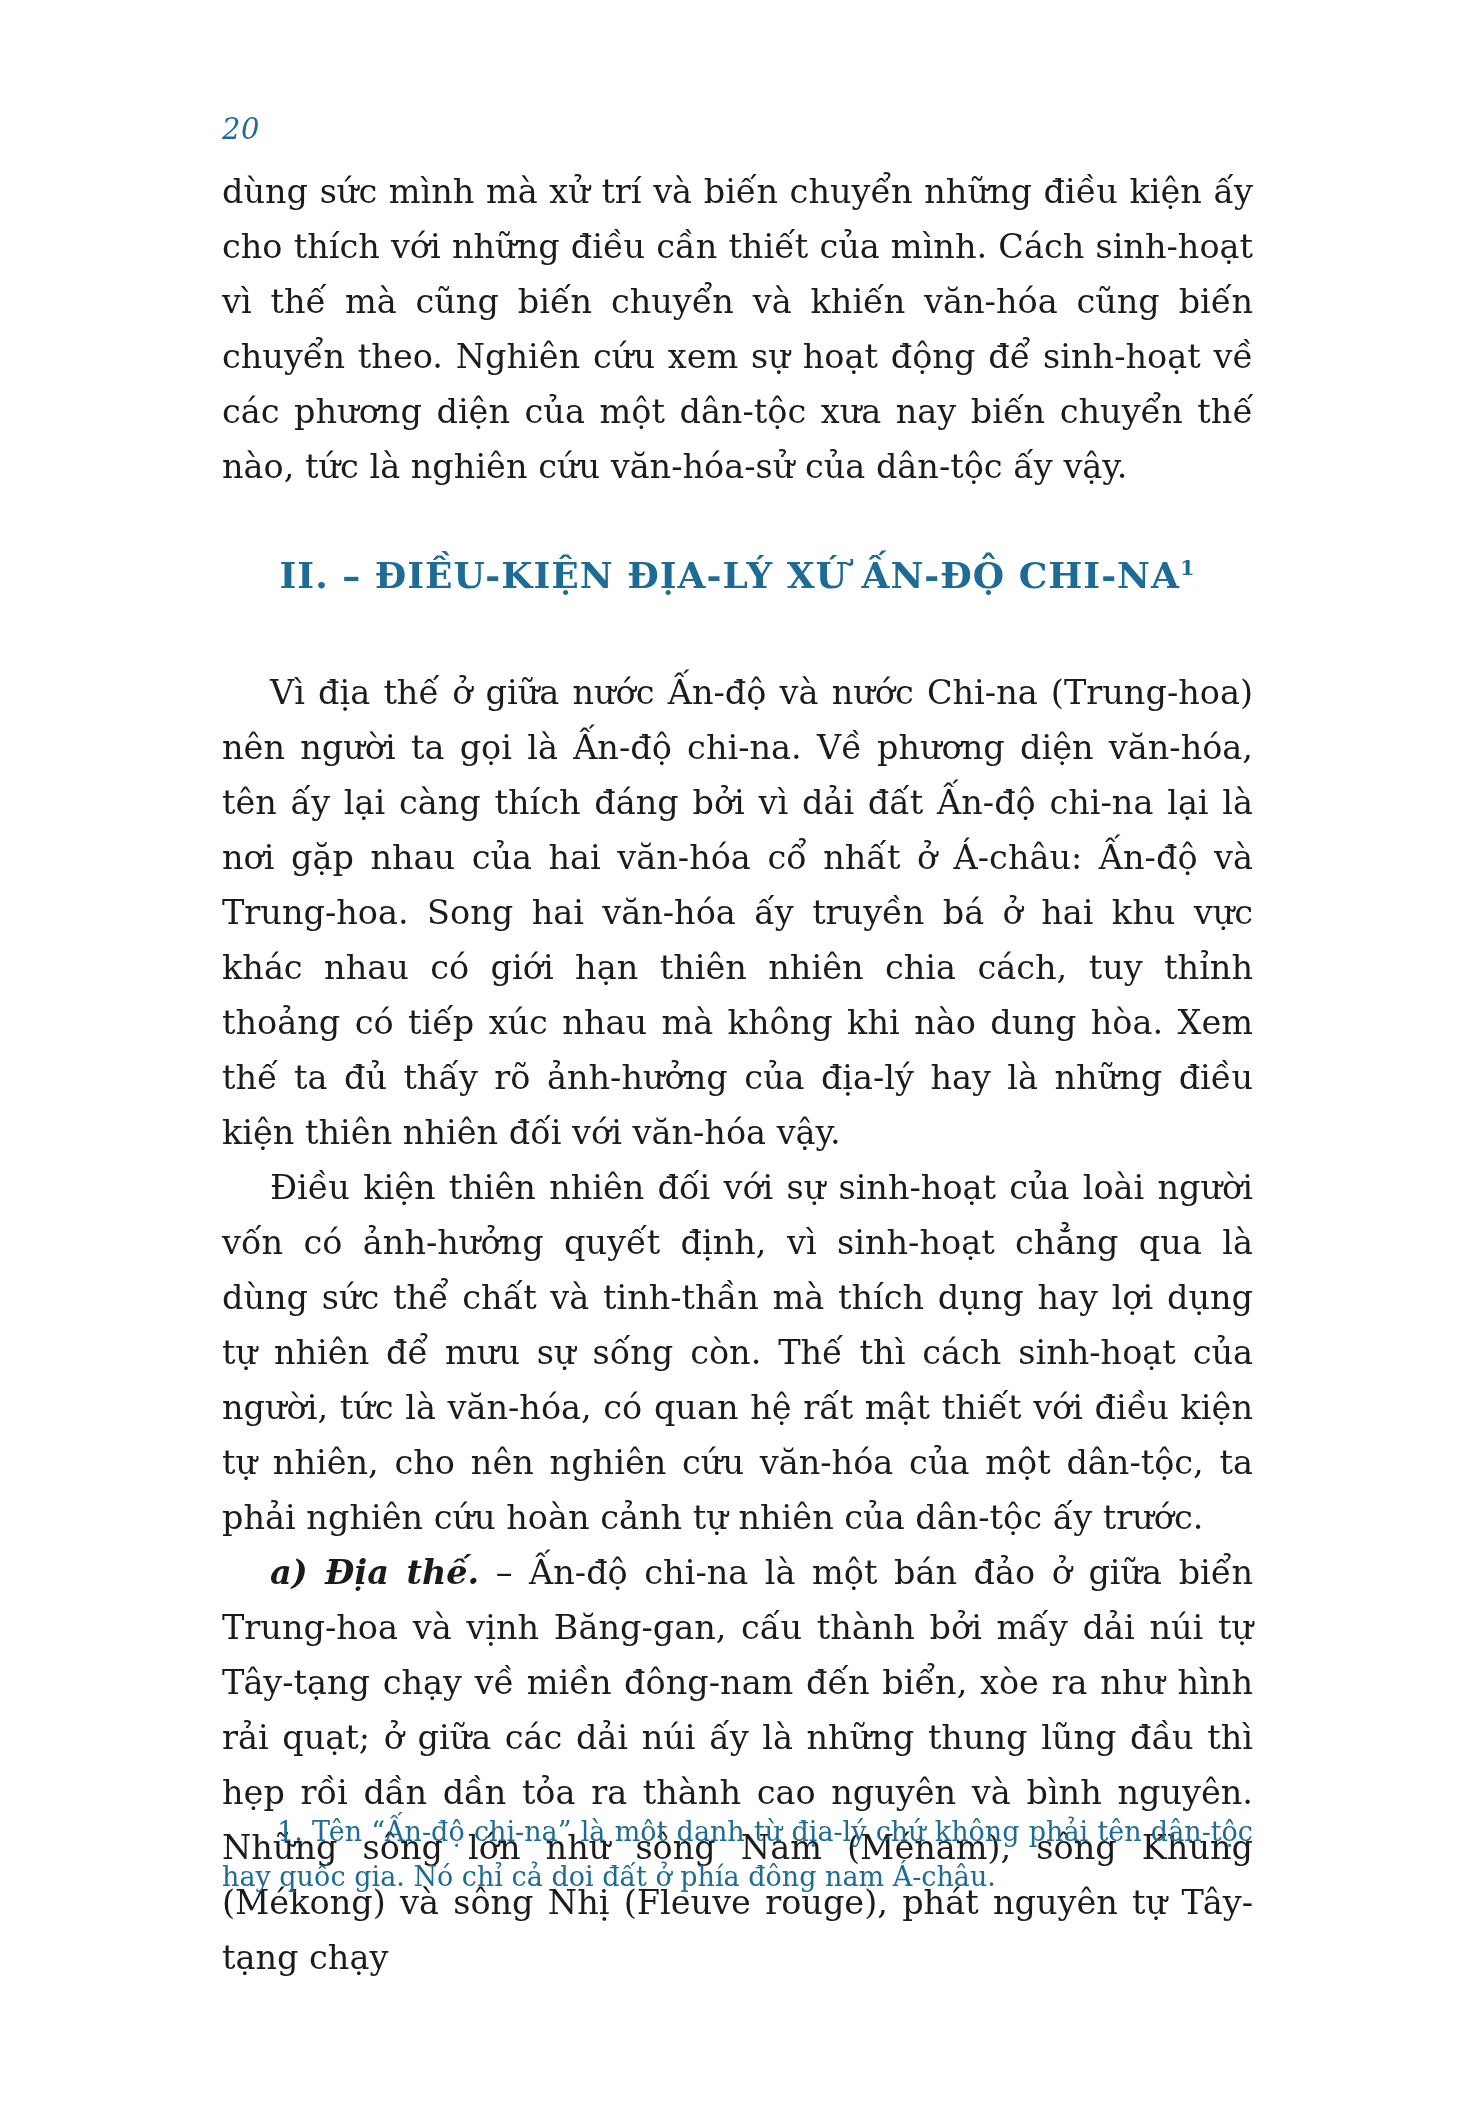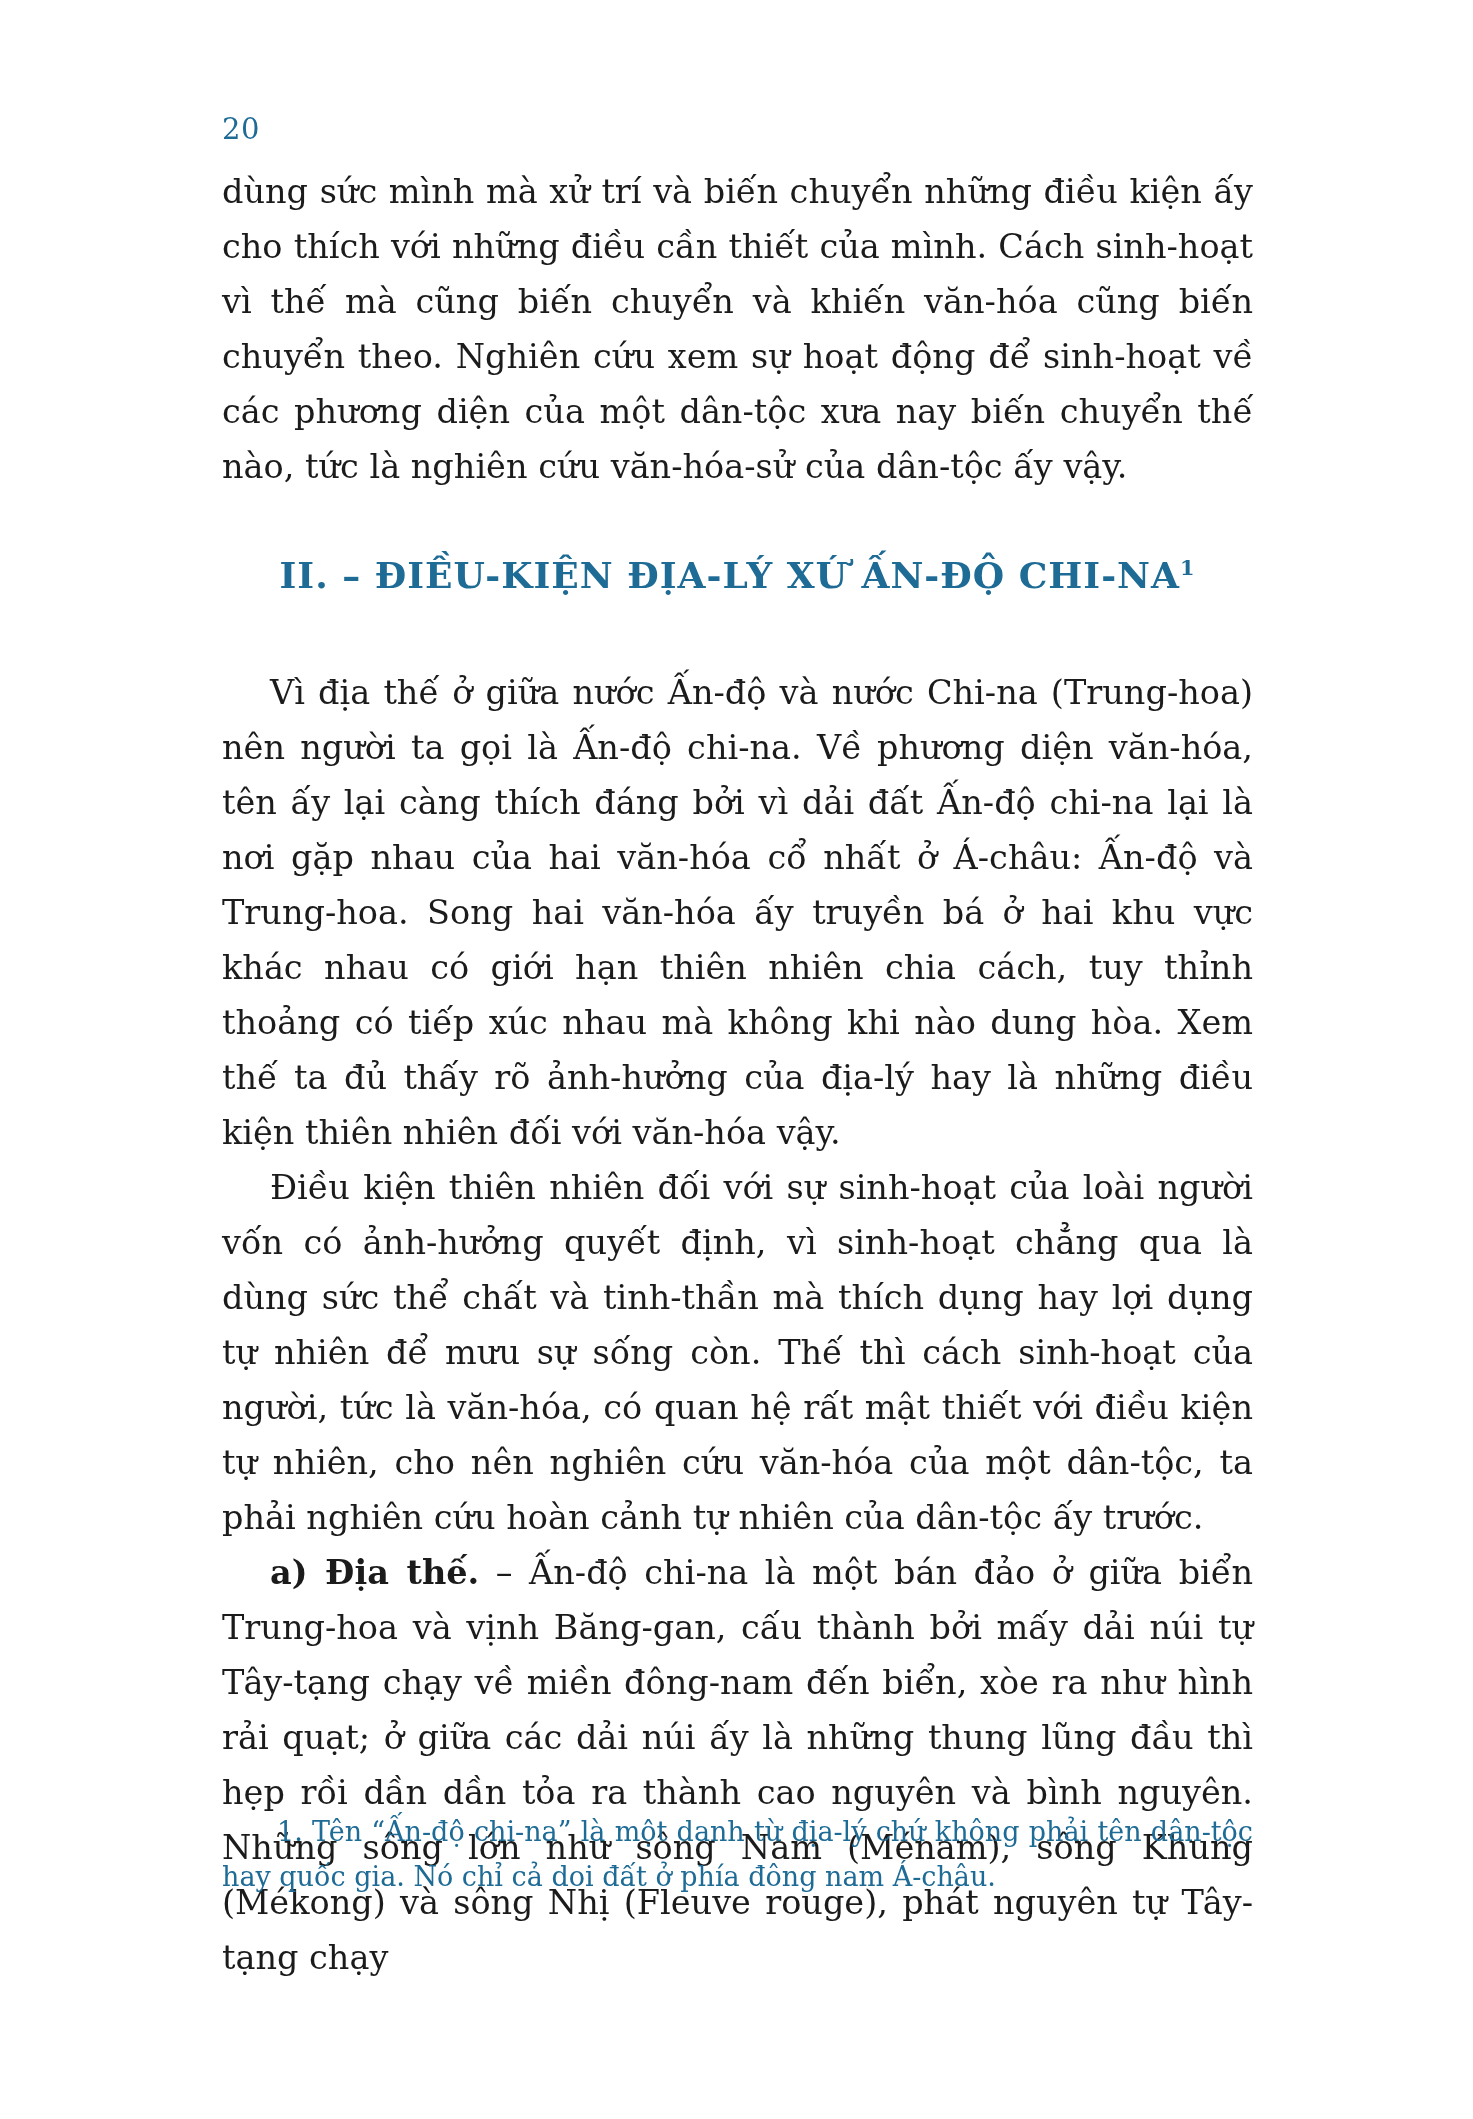--- a/index.html
+++ b/index.html
@@ -16,20 +16,21 @@
     color:var(--ink);
     overflow:hidden;
   }
   .page-head{
     position:absolute;
     top:112px;
     left:222px;
     width:1031px;
     height:40px;
     color:var(--accent);
+    font-style:italic;
   }
   .page-number{
     position:absolute;
     left:0;
     top:0;
     font-size:29px;
     letter-spacing:0.5px;
   }
   .running-title{
     position:absolute;
@@ -66,20 +67,21 @@
     letter-spacing:1px;
     line-height:48px;
   }
   .section-heading sup{
     font-size:0.58em;
     vertical-align:super;
     line-height:0;
   }
   .lead-in{
     font-weight:bold;
+    font-style:italic;
   }
   .footnote{
     position:absolute;
     left:222px;
     top:1792px;
     width:1031px;
     font-size:27px;
     line-height:45px;
     color:var(--accent);
     text-align:justify;

